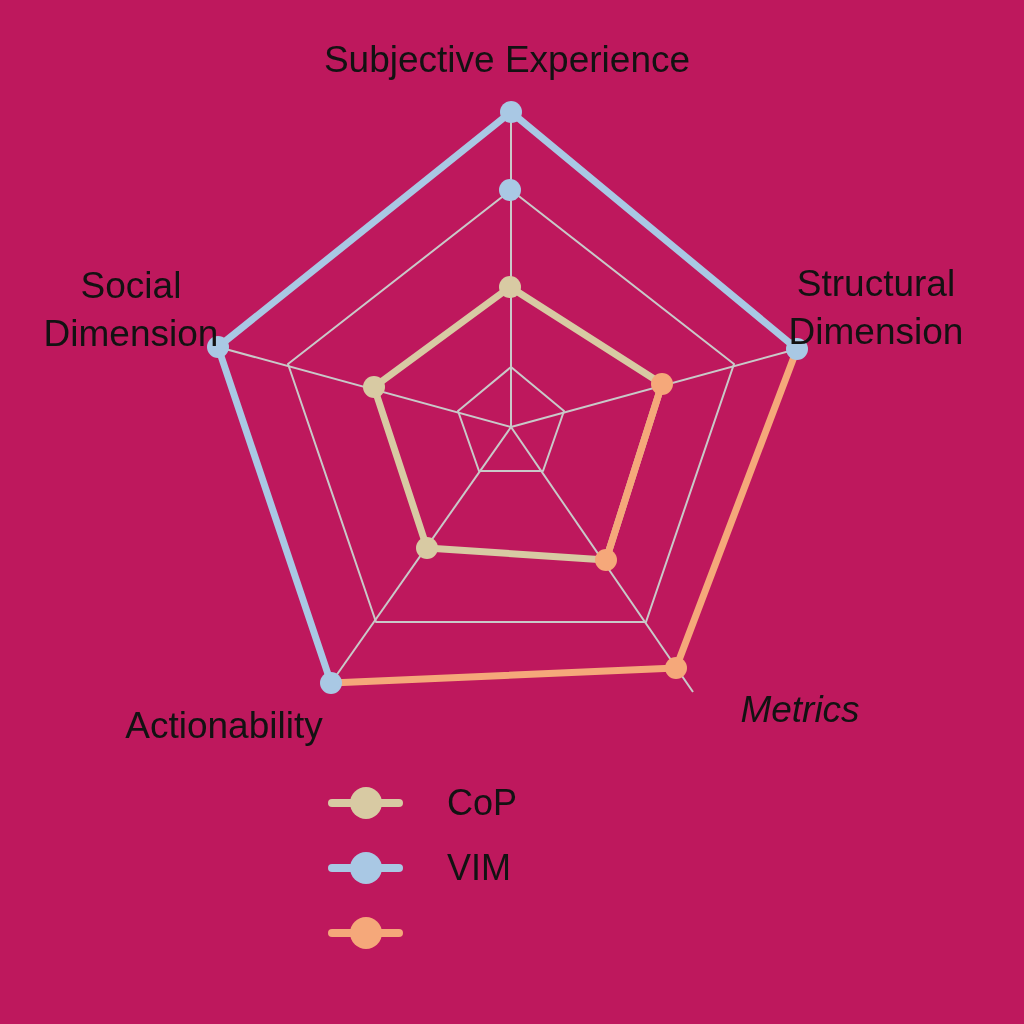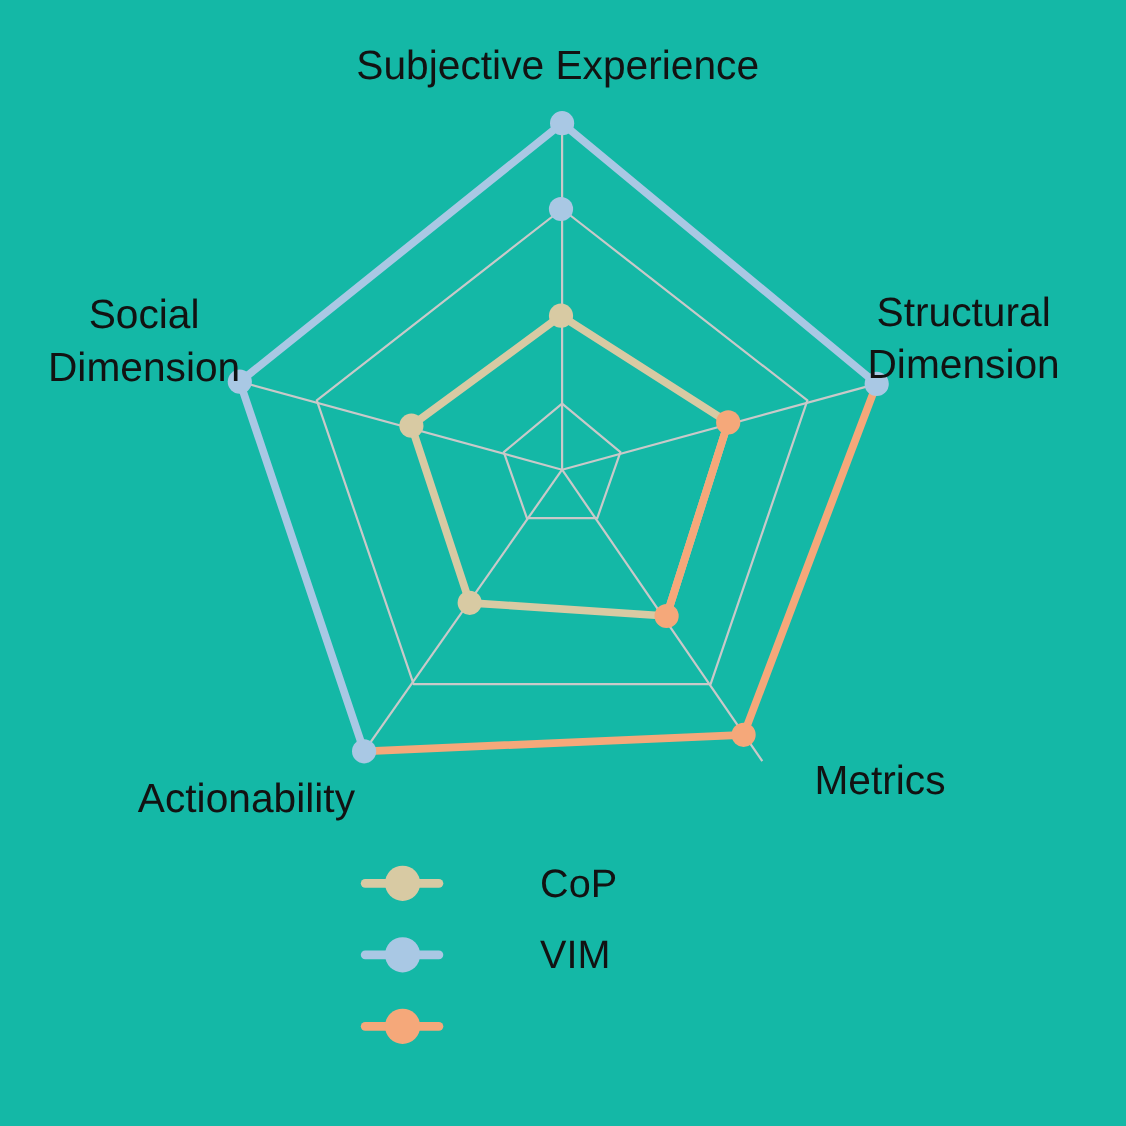--- a/index.html
+++ b/index.html
@@ -1,27 +1,27 @@
 <!DOCTYPE html>
 <html><head>
 <meta charset="utf-8">
 <style>
   html,body{margin:0;padding:0;background:#ffffff;}
   #canvas{
-    position:relative;width:1024px;height:1024px;background:#14b8a6;overflow:hidden;
+    position:relative;width:1024px;height:1024px;background:#be185d;overflow:hidden;
     font-family:"Liberation Sans", sans-serif;color:#121212;
   }
   #radar-svg{position:absolute;left:0;top:0;}
   .axis-label{
     position:absolute;transform:translateX(-50%);
     font-size:37px;line-height:48px;font-weight:500;
     text-align:center;white-space:pre-line;color:#121212;
   }
   #legend{position:absolute;left:328px;top:786px;}
-  .legend-row{display:flex;align-items:center;height:33px;margin-bottom:32px;gap:44px;}
+  .legend-row{display:flex;align-items:center;height:33px;margin-bottom:32px;}
   .legend-swatch{position:relative;width:75px;height:33px;flex:0 0 75px;}
   .sw-line{position:absolute;left:0;top:13px;width:75px;height:8px;border-radius:4px;}
   .sw-dot{position:absolute;left:50%;top:50%;width:32px;height:32px;border-radius:50%;transform:translate(-50%,-50%);}
   .legend-label{margin-left:44px;font-size:36px;font-weight:500;color:#121212;white-space:nowrap;}
 </style>
 </head>
 <body>
 
 <div id="canvas">
 
@@ -48,21 +48,21 @@
       <circle cx="218" cy="347" r="11" fill="#a9c8e4"></circle>
       <circle cx="331" cy="683" r="11" fill="#a9c8e4"></circle>
       <circle cx="510" cy="190" r="11" fill="#a9c8e4"></circle>
     </svg>
 
   <div class="axis-label" style="left:507px;top:36px;">Subjective Experience</div>
 
   <div class="axis-label" style="left:876px;top:260px;">Structural
 Dimension</div>
 
-  <div class="axis-label" style="left:800px;top:686px;">Metrics</div>
+  <div class="axis-label" style="left:800px;top:686px;font-style:italic;">Metrics</div>
 
   <div class="axis-label" style="left:224px;top:686px;margin-top:16px;">Actionability</div>
 
   <div class="axis-label" style="left:131px;top:262px;">Social
 Dimension</div>
 
   <div id="legend">
     <div class="legend-row">
       <span class="legend-swatch">
         <span class="sw-line" style="background: rgb(216, 202, 163);"></span>

